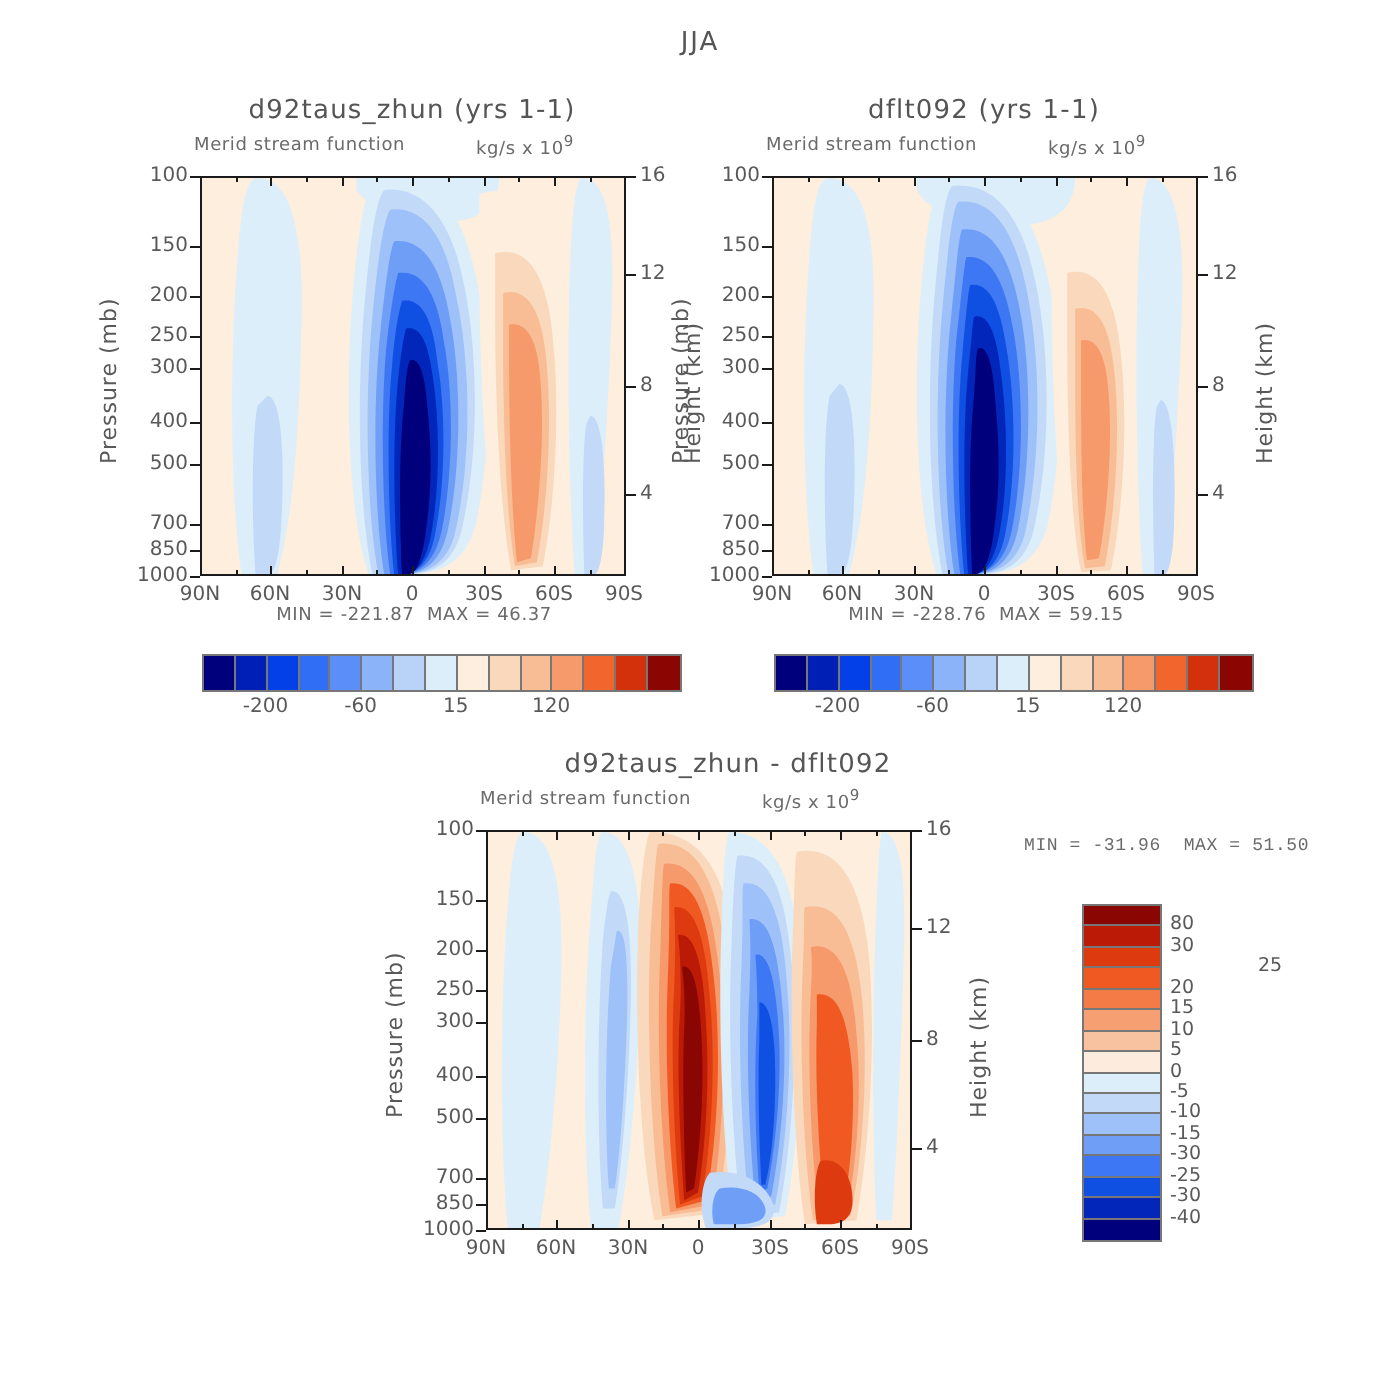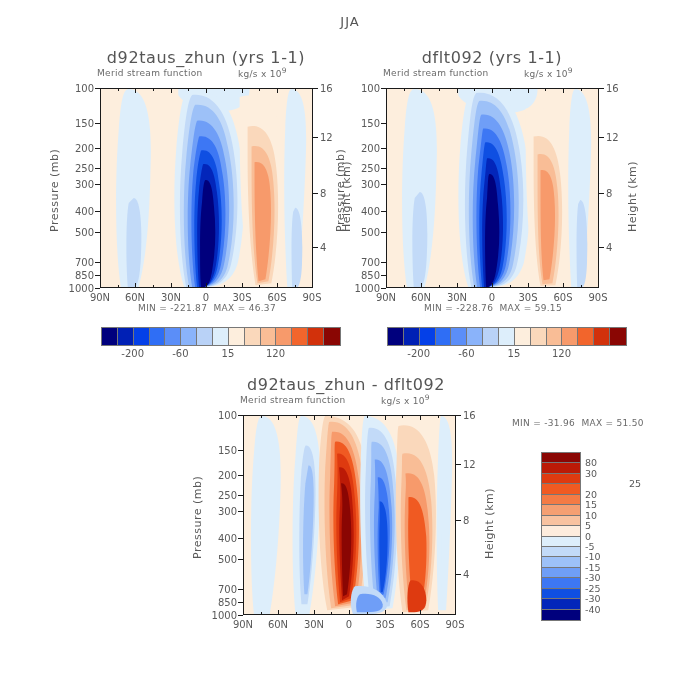--- a/index.html
+++ b/index.html
@@ -3,21 +3,21 @@
 <meta charset="utf-8">
 <style>
   html,body{margin:0;padding:0;}
   body{
     width:700px;height:700px;background:#ffffff;
     font-family:"DejaVu Sans","Liberation Sans",sans-serif;
     color:#555555;overflow:hidden;position:relative;
   }
   .abs{position:absolute;}
   .txt-sm{font-size:9px;color:#6a6a6a;white-space:nowrap;letter-spacing:.3px;}
-  .txt-title{font-size:16px;color:#555;white-space:nowrap;letter-spacing:.6px;}
+  .txt-title{font-size:13px;color:#555;white-space:nowrap;letter-spacing:.6px;}
   .txt-big{font-size:13px;color:#555;white-space:nowrap;letter-spacing:1px;}
   .center{transform:translateX(-50%);text-align:center;}
 
   
   .panel{position:absolute;}
   .plotbox{position:absolute;border:1.3px solid #1a1a1a;box-sizing:border-box;overflow:hidden;background:#fbe3cf;}
   .field{position:absolute;inset:0;}
 
   
   .tick{position:absolute;background:#1a1a1a;}
@@ -334,21 +334,21 @@
     </div>
   <div class="abs" id="cb2lab">
       <div style="position: absolute; left: 418.733px; top: 348px; font-size: 10px; color: rgb(89, 89, 89); transform: translateX(-50%); white-space: nowrap;">-200</div>
       <div style="position: absolute; left: 466.333px; top: 348px; font-size: 10px; color: rgb(89, 89, 89); transform: translateX(-50%); white-space: nowrap;">-60</div>
       <div style="position: absolute; left: 513.933px; top: 348px; font-size: 10px; color: rgb(89, 89, 89); transform: translateX(-50%); white-space: nowrap;">15</div>
       <div style="position: absolute; left: 561.533px; top: 348px; font-size: 10px; color: rgb(89, 89, 89); transform: translateX(-50%); white-space: nowrap;">120</div>
     </div>
 </div>
 
 <div class="panel">
-  <div class="abs txt-title center" style="left:346px;top:375px;">d92taus_zhun  -  dflt092</div>
+  <div class="abs txt-title center" style="left:364px;top:375px;">d92taus_zhun  -  dflt092</div>
   <div class="abs txt-sm" style="left:240px;top:395px;">Merid  stream  function</div>
   <div class="abs txt-sm" style="left:381px;top:393px;"><span>kg/s  x  10</span><span class="sup">9</span></div>
 
   <div class="plotbox" style="left:243px;top:415px;width:213px;height:200px;">
     <svg class="field" viewBox="0 0 213 200" preserveAspectRatio="none">
       <defs>
           <clipPath id="cp3">
             <rect x="0" y="0" width="213" height="200"></rect>
           </clipPath>
         </defs>
@@ -452,21 +452,21 @@
     <div class="tick tk-t abs" style="left:385px;top:415px;"></div>
     <div class="tick tk-t abs" style="left:420px;top:415px;"></div>
     <div class="tick tk-tm abs" style="left:261px;top:415px;"></div>
     <div class="tick tk-tm abs" style="left:296px;top:415px;"></div>
     <div class="tick tk-tm abs" style="left:331px;top:415px;"></div>
     <div class="tick tk-tm abs" style="left:367px;top:415px;"></div>
     <div class="tick tk-tm abs" style="left:402px;top:415px;"></div>
     <div class="tick tk-tm abs" style="left:438px;top:415px;"></div>
   </div>
 
-  <div class="abs txt-sm" style="left:512px;top:418px;">
+  <div class="abs txt-sm" style="left:512px;top:418px;font-family:Liberation Mono, monospace;">
     <span>MIN  =</span>
     <span>-31.96</span>
     &nbsp;<span>MAX  =</span>
     <span>51.50</span>
   </div>
 
   <div class="cbar-v" id="cb3" style="left:541px;top:452px;width:38px;height:167px;">
       <div class="cell" style="background: rgb(138, 6, 3); height: 6.25%;"></div>
       <div class="cell" style="background: rgb(187, 26, 6); height: 6.25%;"></div>
       <div class="cell" style="background: rgb(222, 58, 16); height: 6.25%;"></div>

